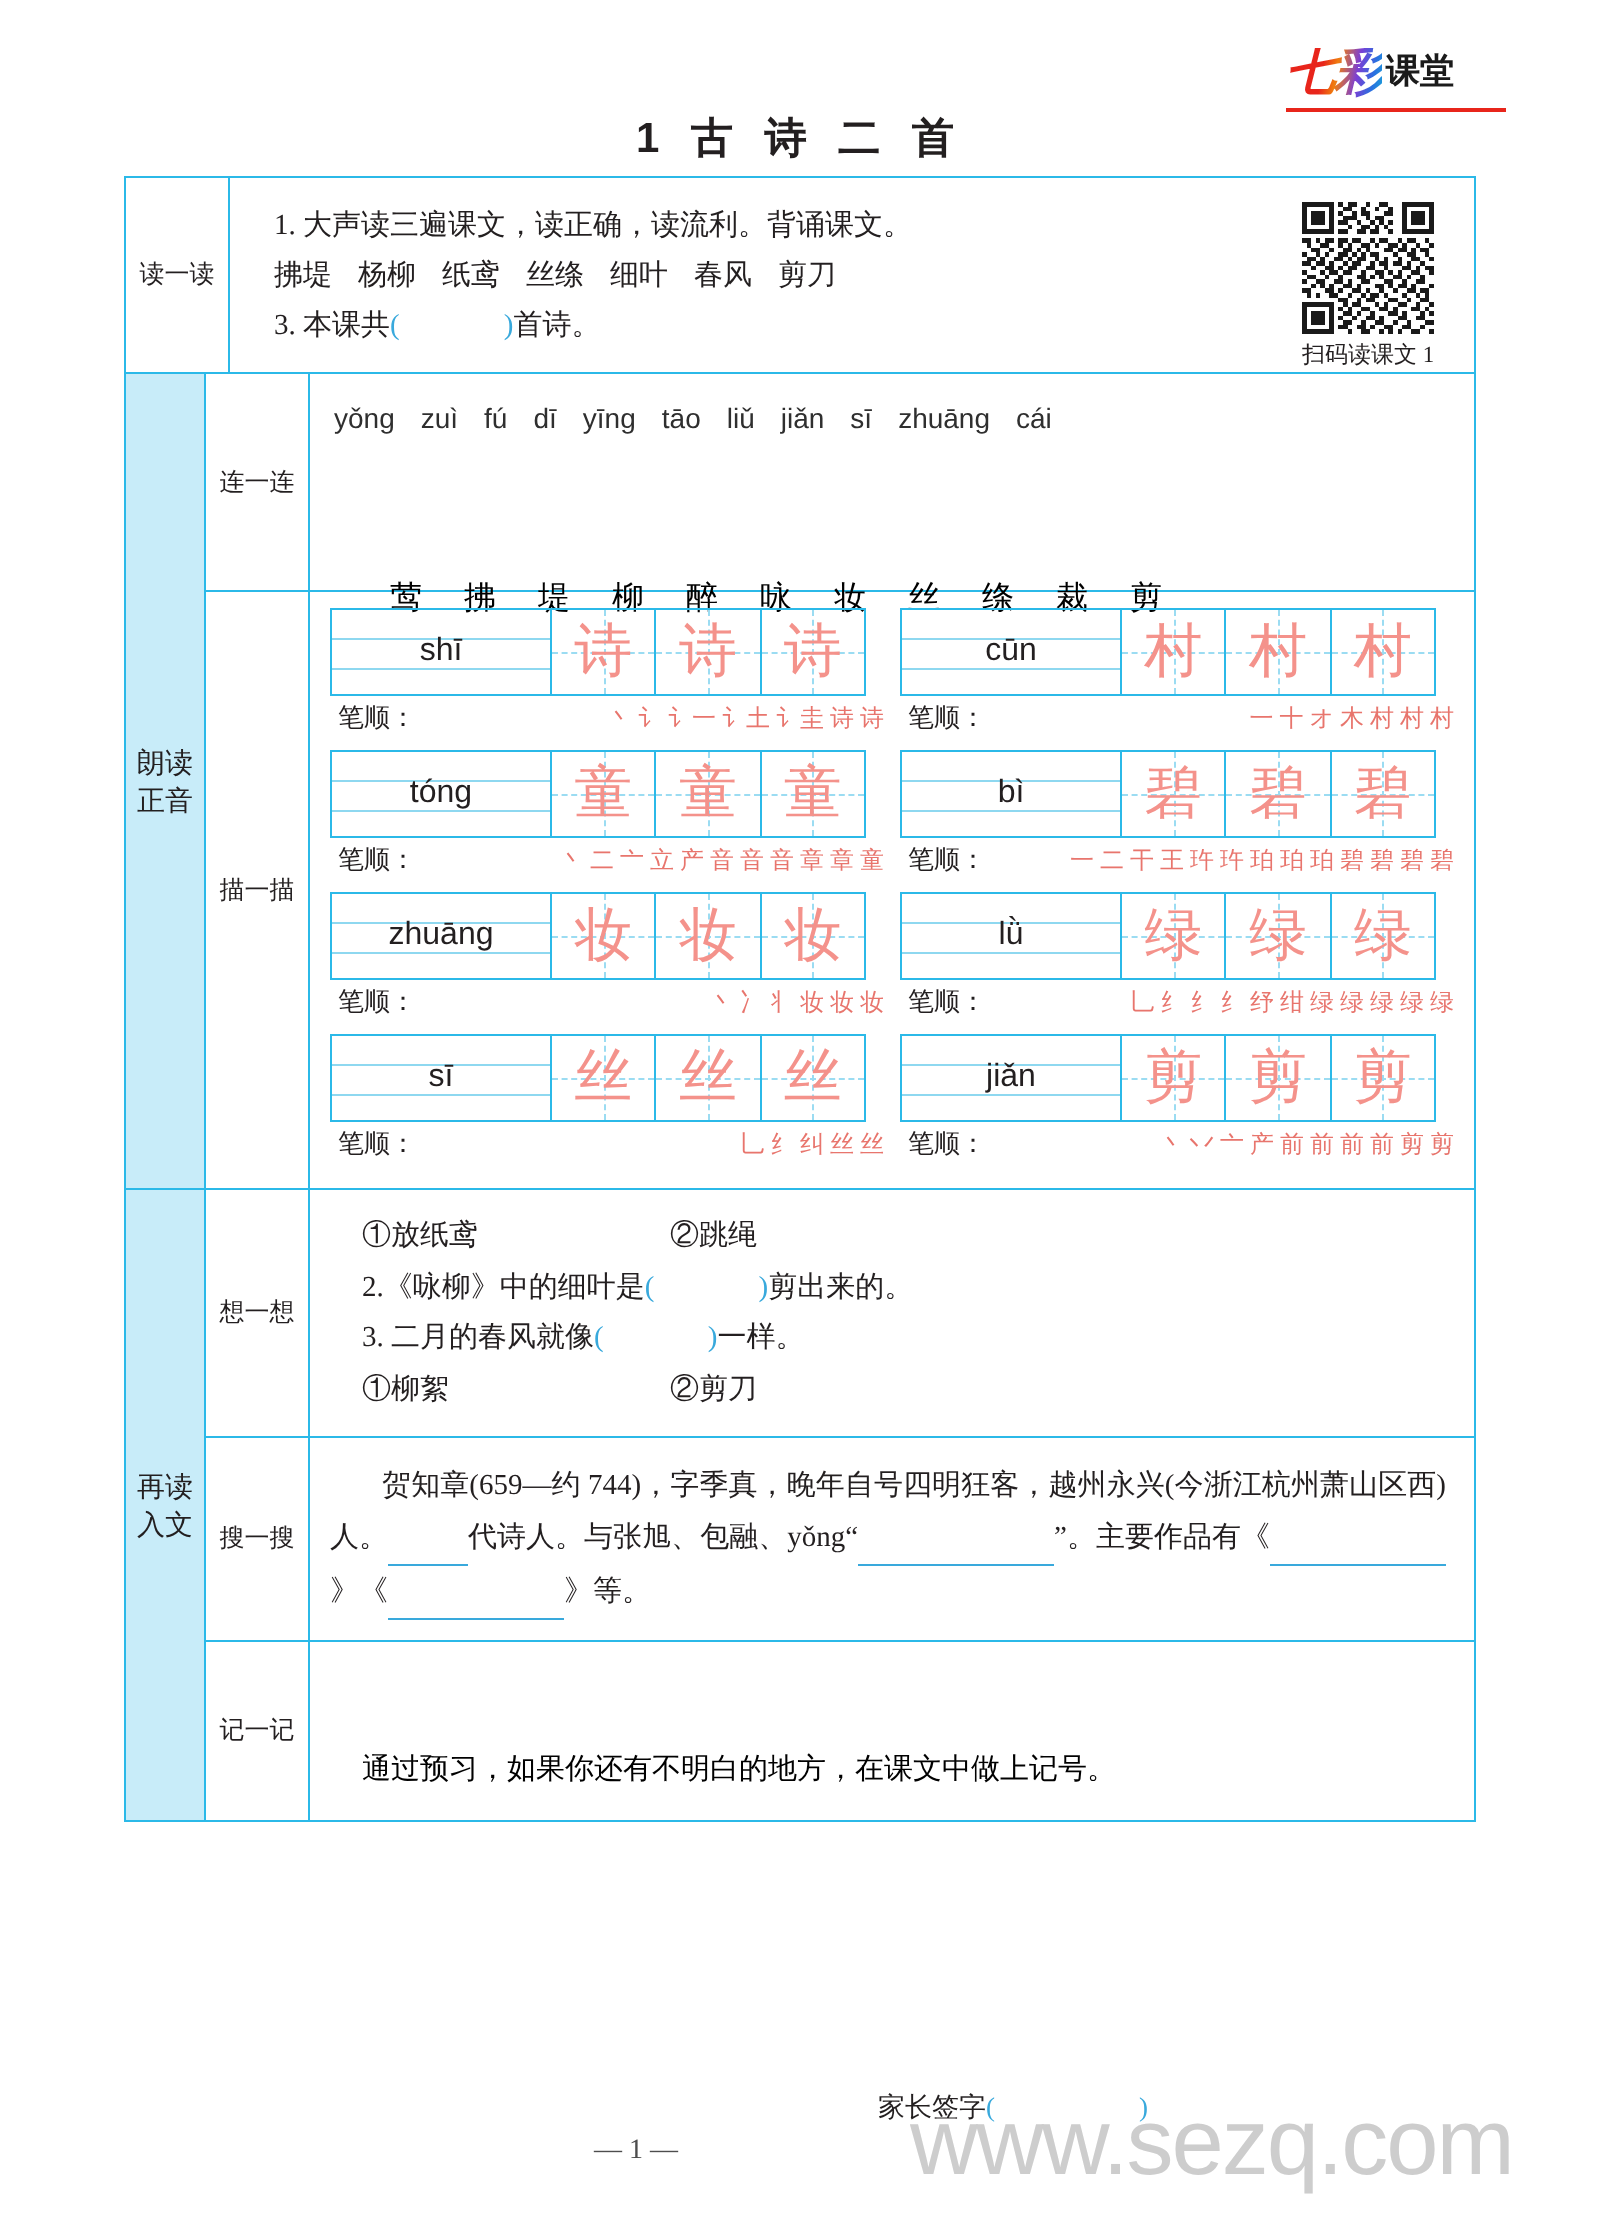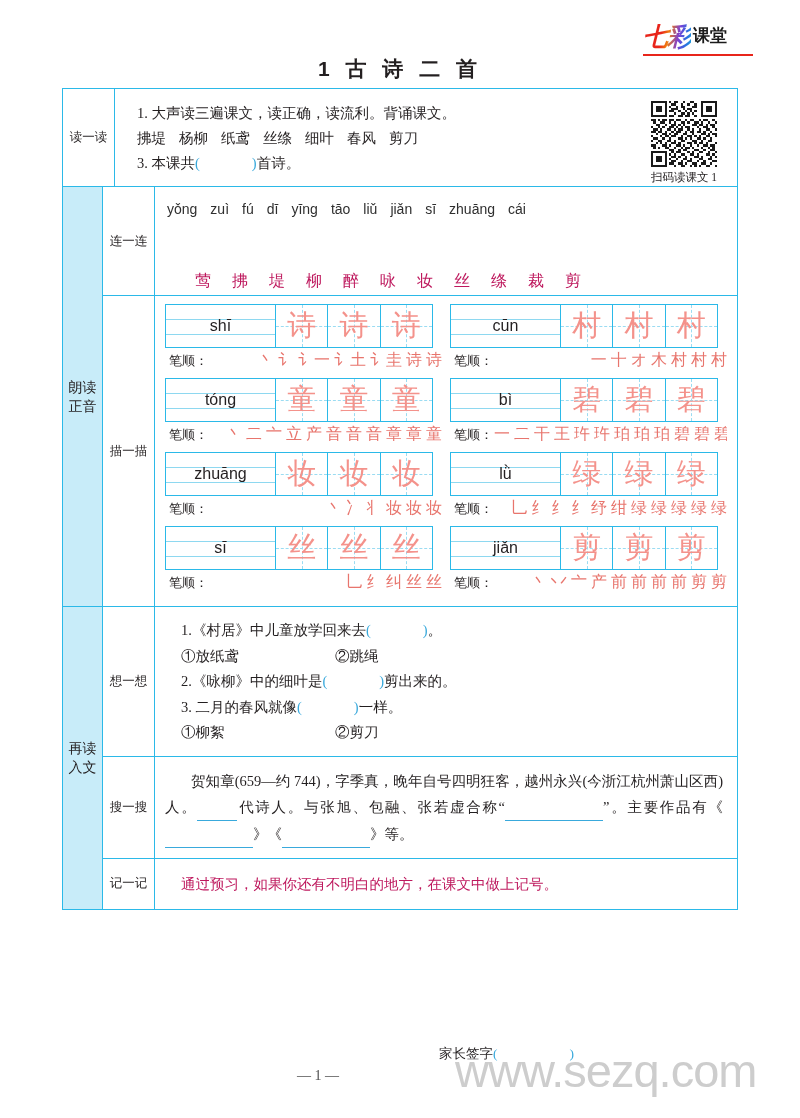--- a/index.html
+++ b/index.html
@@ -191,23 +191,23 @@
     font-family: "Liberation Sans", sans-serif;
     font-size: 14px;
     color: #2f2f2f;
     padding-left: 12px;
     white-space: nowrap;
   }
   .pinyin-row span { margin-right: 13px; }
   .hanzi-row {
     font-family: "Liberation Serif", serif;
     font-size: 16px;
-    color: #be185d;
+    color: #000000;
     padding-left: 40px;
-    margin-top: 54px;
+    margin-top: 72px;
     white-space: nowrap;
   }
   .hanzi-row span { margin-right: 21px; }
 
   
   #trace-content {
     padding: 8px 6px 6px 6px;
     display: flex;
     flex-wrap: wrap;
   }
@@ -292,21 +292,21 @@
     justify-content: space-between;
   }
   .stroke-label {
     font-family: "Liberation Serif", serif;
     font-size: 13px;
     color: #231f20;
     flex: 0 0 auto;
   }
   .stroke-seq {
     font-family: "Liberation Serif", serif;
-    font-size: 16px;
+    font-size: 12px;
     color: #e8756d;
     letter-spacing: 0px;
     margin-left: 1px;
   }
 
   
   #think-content { padding: 11px 0 10px 26px; }
   .q-line {
     font-family: "Liberation Serif", serif;
     font-size: 14.5px;
@@ -339,21 +339,22 @@
   .ul-s { width: 40px; }
   .ul-m { width: 88px; }
   .ul-l { width: 98px; }
 
   
   #note-content { padding: 14px 0 14px 26px; }
   .note-text {
     font-family: "Liberation Serif", serif;
     font-size: 14.5px;
     line-height: 22px;
-    color: #be185d;
+    color: #000000;
+    margin-top: 39px;
   }
 
   
   #footer {
     position: absolute;
     left: 0;
     top: 1035px;
     width: 636px;
     height: 60px;
   }
@@ -873,41 +874,40 @@
     <div class="band-label">
       <span>再读<br>入文</span>
     </div>
     <div class="band-body">
 
       <div class="subrow">
         <div class="sub-label">
           <span>想一想</span>
         </div>
         <div class="sub-content" id="think-content">
-          <div class="q-line"><span>1.《村居》中儿童放学回来去</span><span class="blank-paren">(<span class="blank-gap"></span>)</span><span>。</span></div>
           <div class="opts">
             <span class="o1">①放纸鸢</span>
             <span>②跳绳</span>
           </div>
           <div class="q-line"><span>2.《咏柳》中的细叶是</span><span class="blank-paren">(<span class="blank-gap"></span>)</span><span>剪出来的。</span></div>
           <div class="q-line"><span>3. 二月的春风就像</span><span class="blank-paren">(<span class="blank-gap"></span>)</span><span>一样。</span></div>
           <div class="opts">
             <span class="o1">①柳絮</span>
             <span>②剪刀</span>
           </div>
         </div>
       </div>
 
       <div class="subrow">
         <div class="sub-label">
           <span>搜一搜</span>
         </div>
         <div class="sub-content" id="search-content">
           <div class="bio">
-            <span style="display:inline-block;width:26px;"></span><span>贺知章(659—约 744)，字季真，晚年自号四明狂客，越州永兴(今浙江杭州萧山区西)人。</span><span class="ul-blank ul-s">&nbsp;</span><span>代诗人。与张旭、包融、张若虚合称“</span><span class="ul-blank ul-l">&nbsp;</span><span>”。主要作品有《</span><span class="ul-blank ul-m">&nbsp;</span><span>》《</span><span class="ul-blank ul-m">&nbsp;</span><span>》等。</span>
+            <span style="display:inline-block;width:26px;"></span><span>贺知章(659—约 744)，字季真，晚年自号四明狂客，越州永兴(今浙江杭州萧山区西)人。</span><span class="ul-blank ul-s">&nbsp;</span><span>代诗人。与张旭、包融、yǒng“</span><span class="ul-blank ul-l">&nbsp;</span><span>”。主要作品有《</span><span class="ul-blank ul-m">&nbsp;</span><span>》《</span><span class="ul-blank ul-m">&nbsp;</span><span>》等。</span>
           </div>
         </div>
       </div>
 
       <div class="subrow">
         <div class="sub-label">
           <span>记一记</span>
         </div>
         <div class="sub-content" id="note-content">
           <div class="note-text">通过预习，如果你还有不明白的地方，在课文中做上记号。</div>

